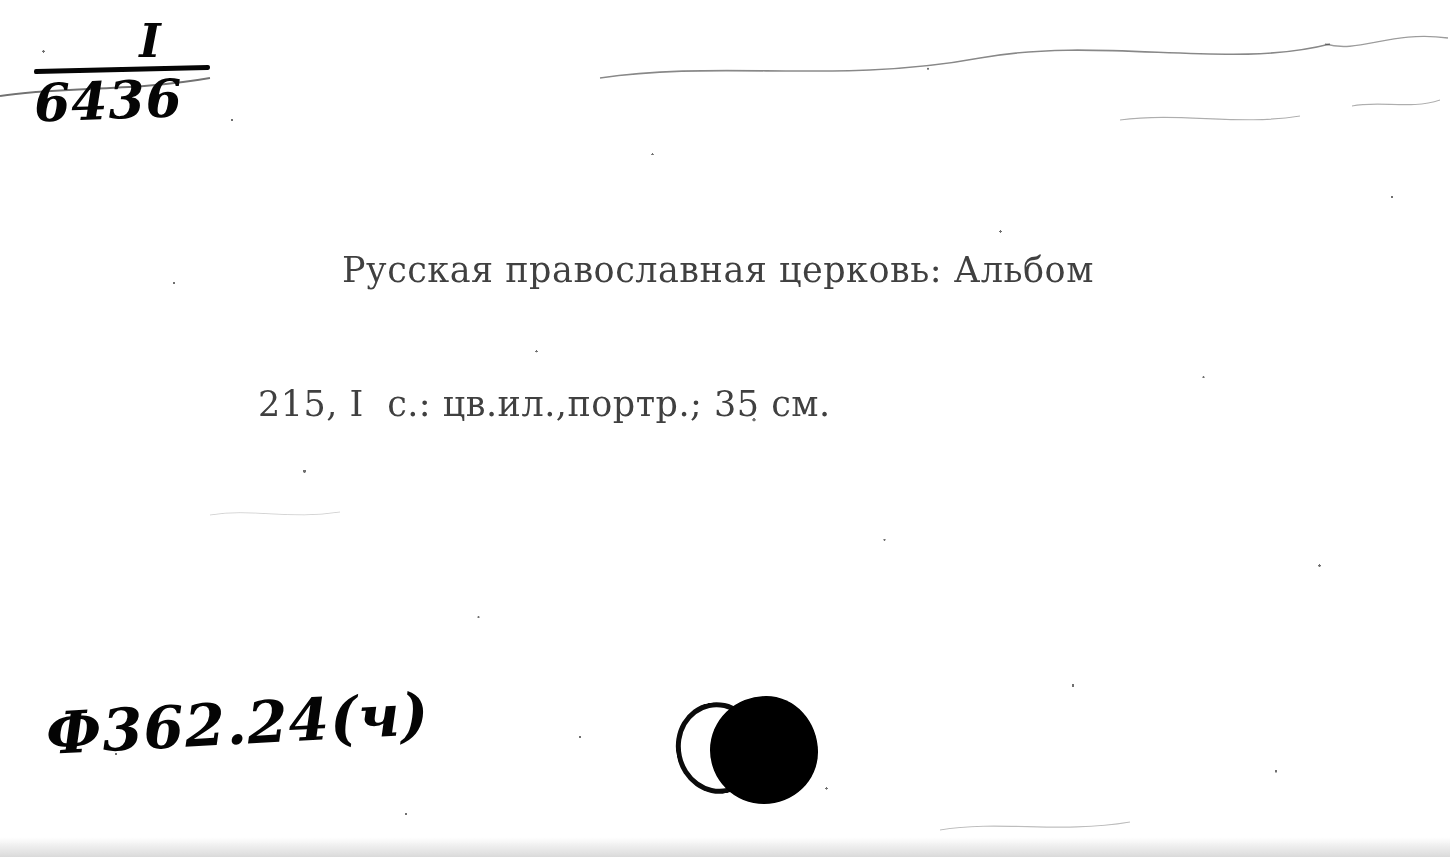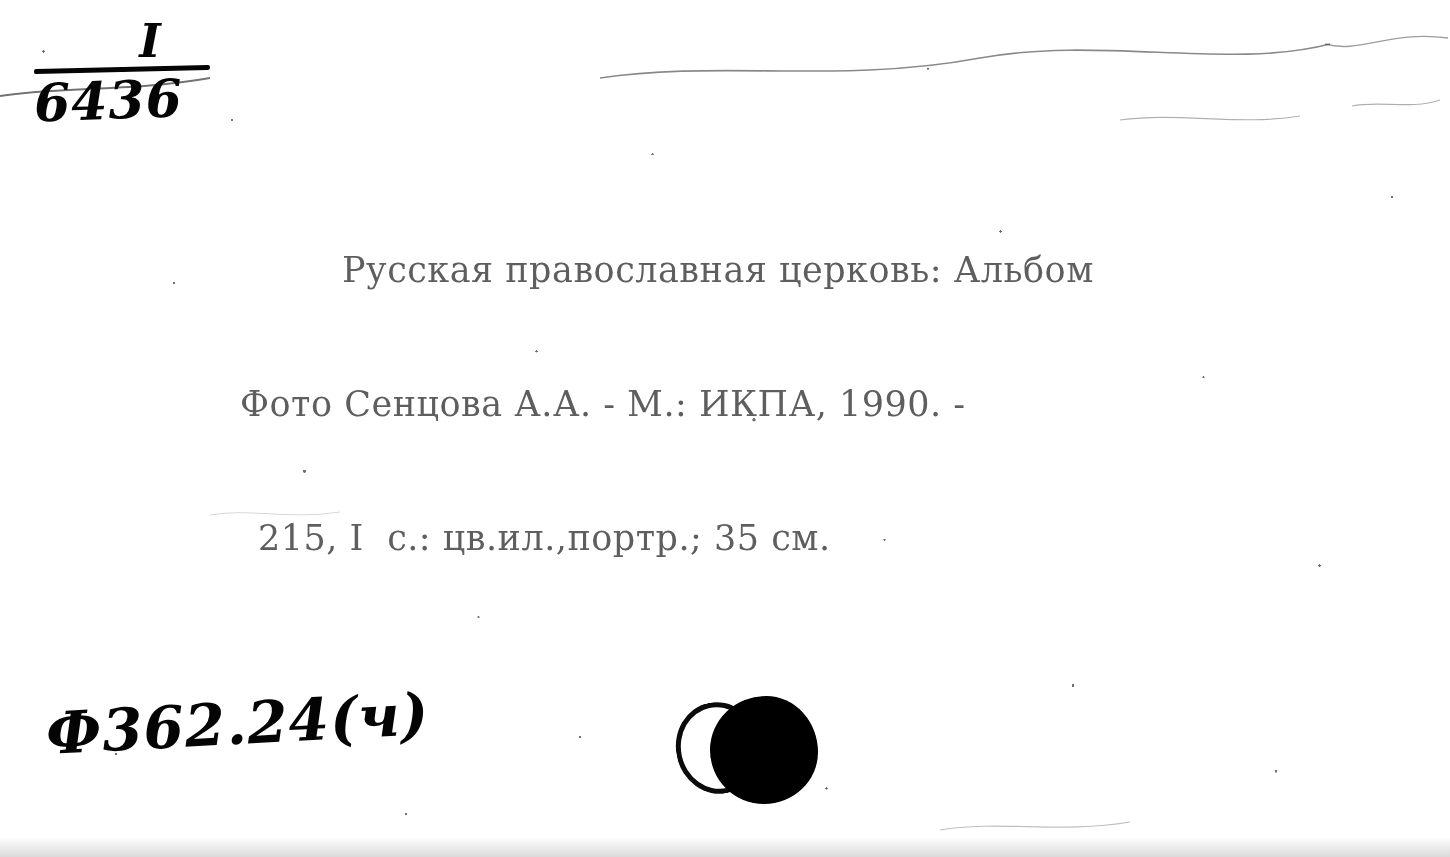--- a/index.html
+++ b/index.html
@@ -99,21 +99,21 @@
 
   
   #bib-block {
     position: absolute;
     left: 240px;
     top: 158px;
     width: 1210px;
     font-family: "DejaVu Serif", serif;
     font-size: 35px;
     line-height: 1.28;
-    color: #0f766e;
+    color: #a21caf;
     letter-spacing: .5px;
     white-space: pre;
   }
   #bib-block .bib-line {
     display: block;
     white-space: pre;
   }
   #bib-block .line-1 { margin-left: 102px; }
   #bib-block .line-2 { margin-left: -2px; }
   #bib-block .line-3 { margin-left: 0px; }
@@ -192,21 +192,20 @@
   </svg>
 
   <div id="shelfmark-top">
     <div class="num-upper">I</div>
     <div class="rule"></div>
     <div class="num-lower">6436</div>
   </div>
 
   <div id="bib-block">
     <span class="bib-line line-1">Русская православная церковь: Альбом</span>
-    <span class="bib-line line-3">Фото Сенцова А.А. - М.: ИКПА, 1990. -</span>
     <span class="bib-line line-4">215, I  с.: цв.ил.,портр.; 35 см.</span>
   </div>
 
   <div id="classification">Ф362.24(ч)</div>
 
   <div id="stamp-blot">
     <div class="blot-arc"></div>
     <div class="blot-core"></div>
   </div>
 

